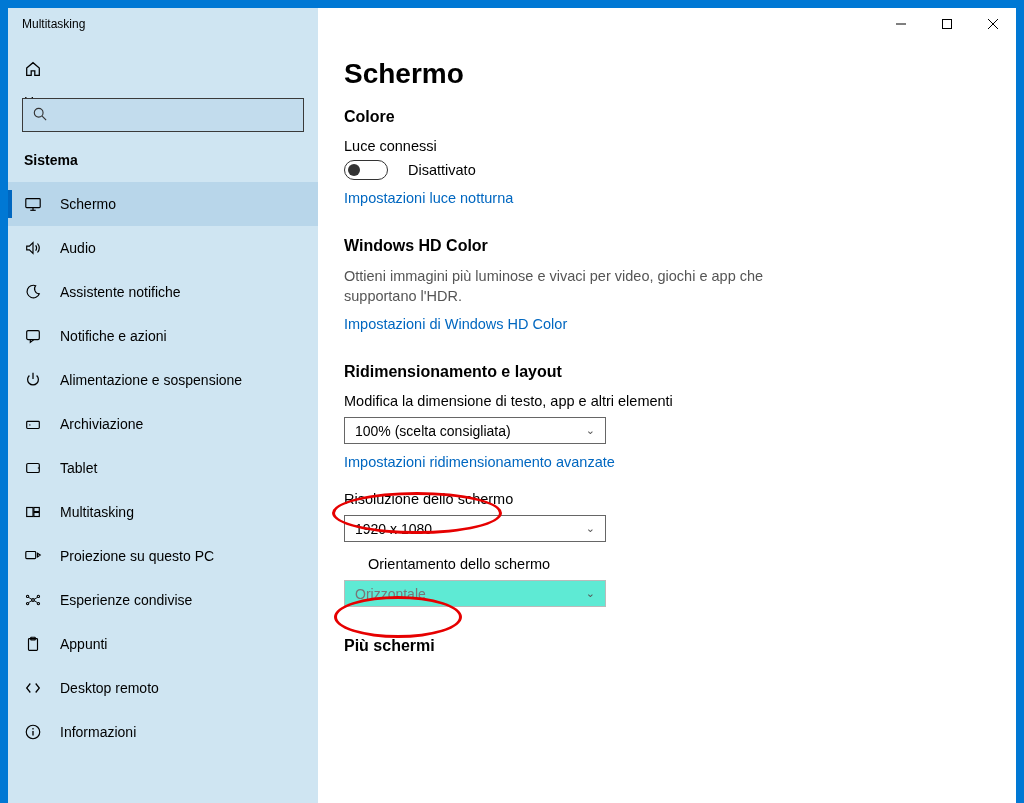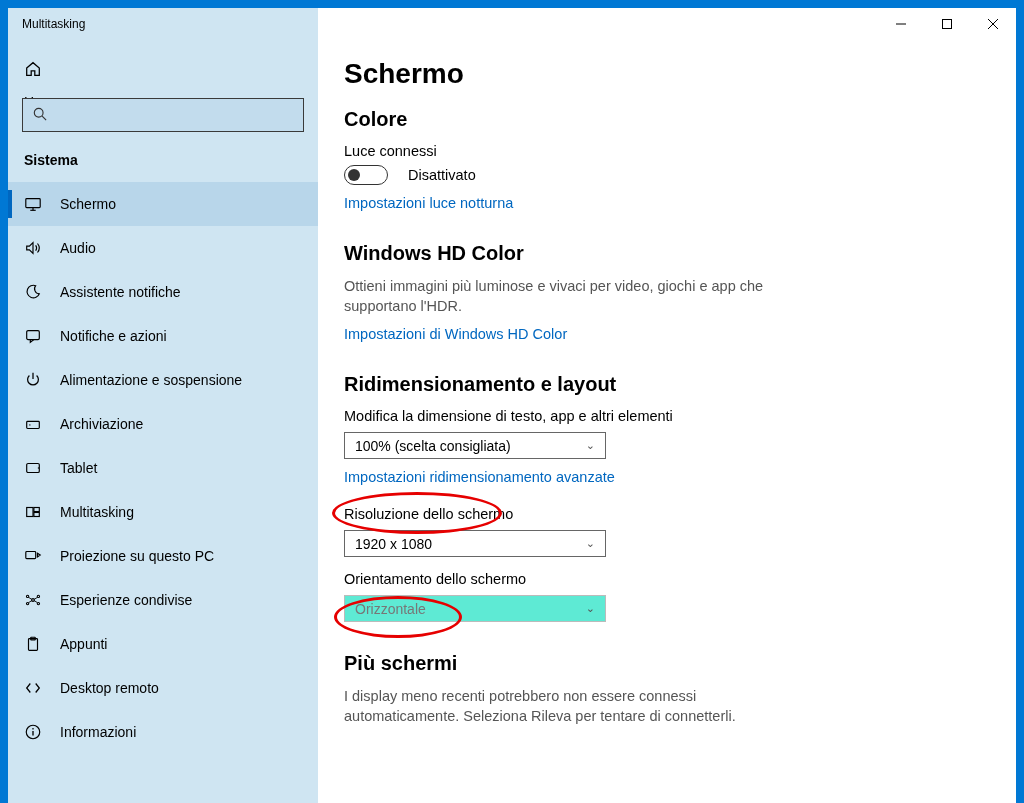--- a/index.html
+++ b/index.html
@@ -62,21 +62,21 @@
     content: ""; position: absolute; left: 0; top: 8px; bottom: 8px;
     width: 4px; background: #0067c0;
   }
   .nav-icon { width: 18px; height: 18px; display: inline-flex; align-items: center; justify-content: center; color: #000; }
 
   
   .main {
     flex: 1; background: #fff; padding: 18px 26px 0 26px; overflow: hidden;
   }
   h1 { font-size: 28px; font-weight: 600; margin-bottom: 18px; color: #000; }
-  h2 { font-size: 20px; font-weight: 600; margin-top: 8px; margin-bottom: 12px; color: #000; }
+  h2 { font-size: 16px; font-weight: 600; margin-top: 8px; margin-bottom: 12px; color: #000; }
   h2.spaced { margin-top: 30px; }
   .label { font-size: 14.5px; color: #000; margin-top: 10px; }
   .desc { font-size: 14.5px; color: #555; max-width: 430px; line-height: 1.35; }
   .link { font-size: 14.5px; color: #0067c0; margin-top: 10px; display: inline-block; cursor: pointer; }
 
   .toggle-row { display: flex; align-items: center; gap: 20px; margin-top: 6px; }
   .toggle {
     width: 44px; height: 20px; border: 1.6px solid #333; border-radius: 20px;
     position: relative; background: #fff; cursor: pointer;
   }
@@ -310,28 +310,27 @@
         <span class="chev">⌄</span>
       </div>
       <span class="link">Impostazioni ridimensionamento avanzate</span>
 
       <div class="label" style="margin-top:20px;">Risoluzione dello schermo</div>
       <div class="dropdown">
         <span>1920 x 1080</span>
         <span class="chev">⌄</span>
       </div>
 
-      <div class="label" style="margin-top:14px;">Orientamento dello schermo</div>
+      <div class="label" style="margin-top:14px;margin-left:24px;">Orientamento dello schermo</div>
       <div class="dropdown disabled">
         <span>Orizzontale</span>
         <span class="chev">⌄</span>
       </div>
 
       <h2 class="spaced">Più schermi</h2>
-      <div class="desc">I display meno recenti potrebbero non essere connessi automaticamente. Seleziona Rileva per tentare di connetterli.</div>
     </div>
 
   </div>
 
   <div class="annot a1"></div>
   <div class="annot a2"></div>
 
 </div>
 
 </body></html>

